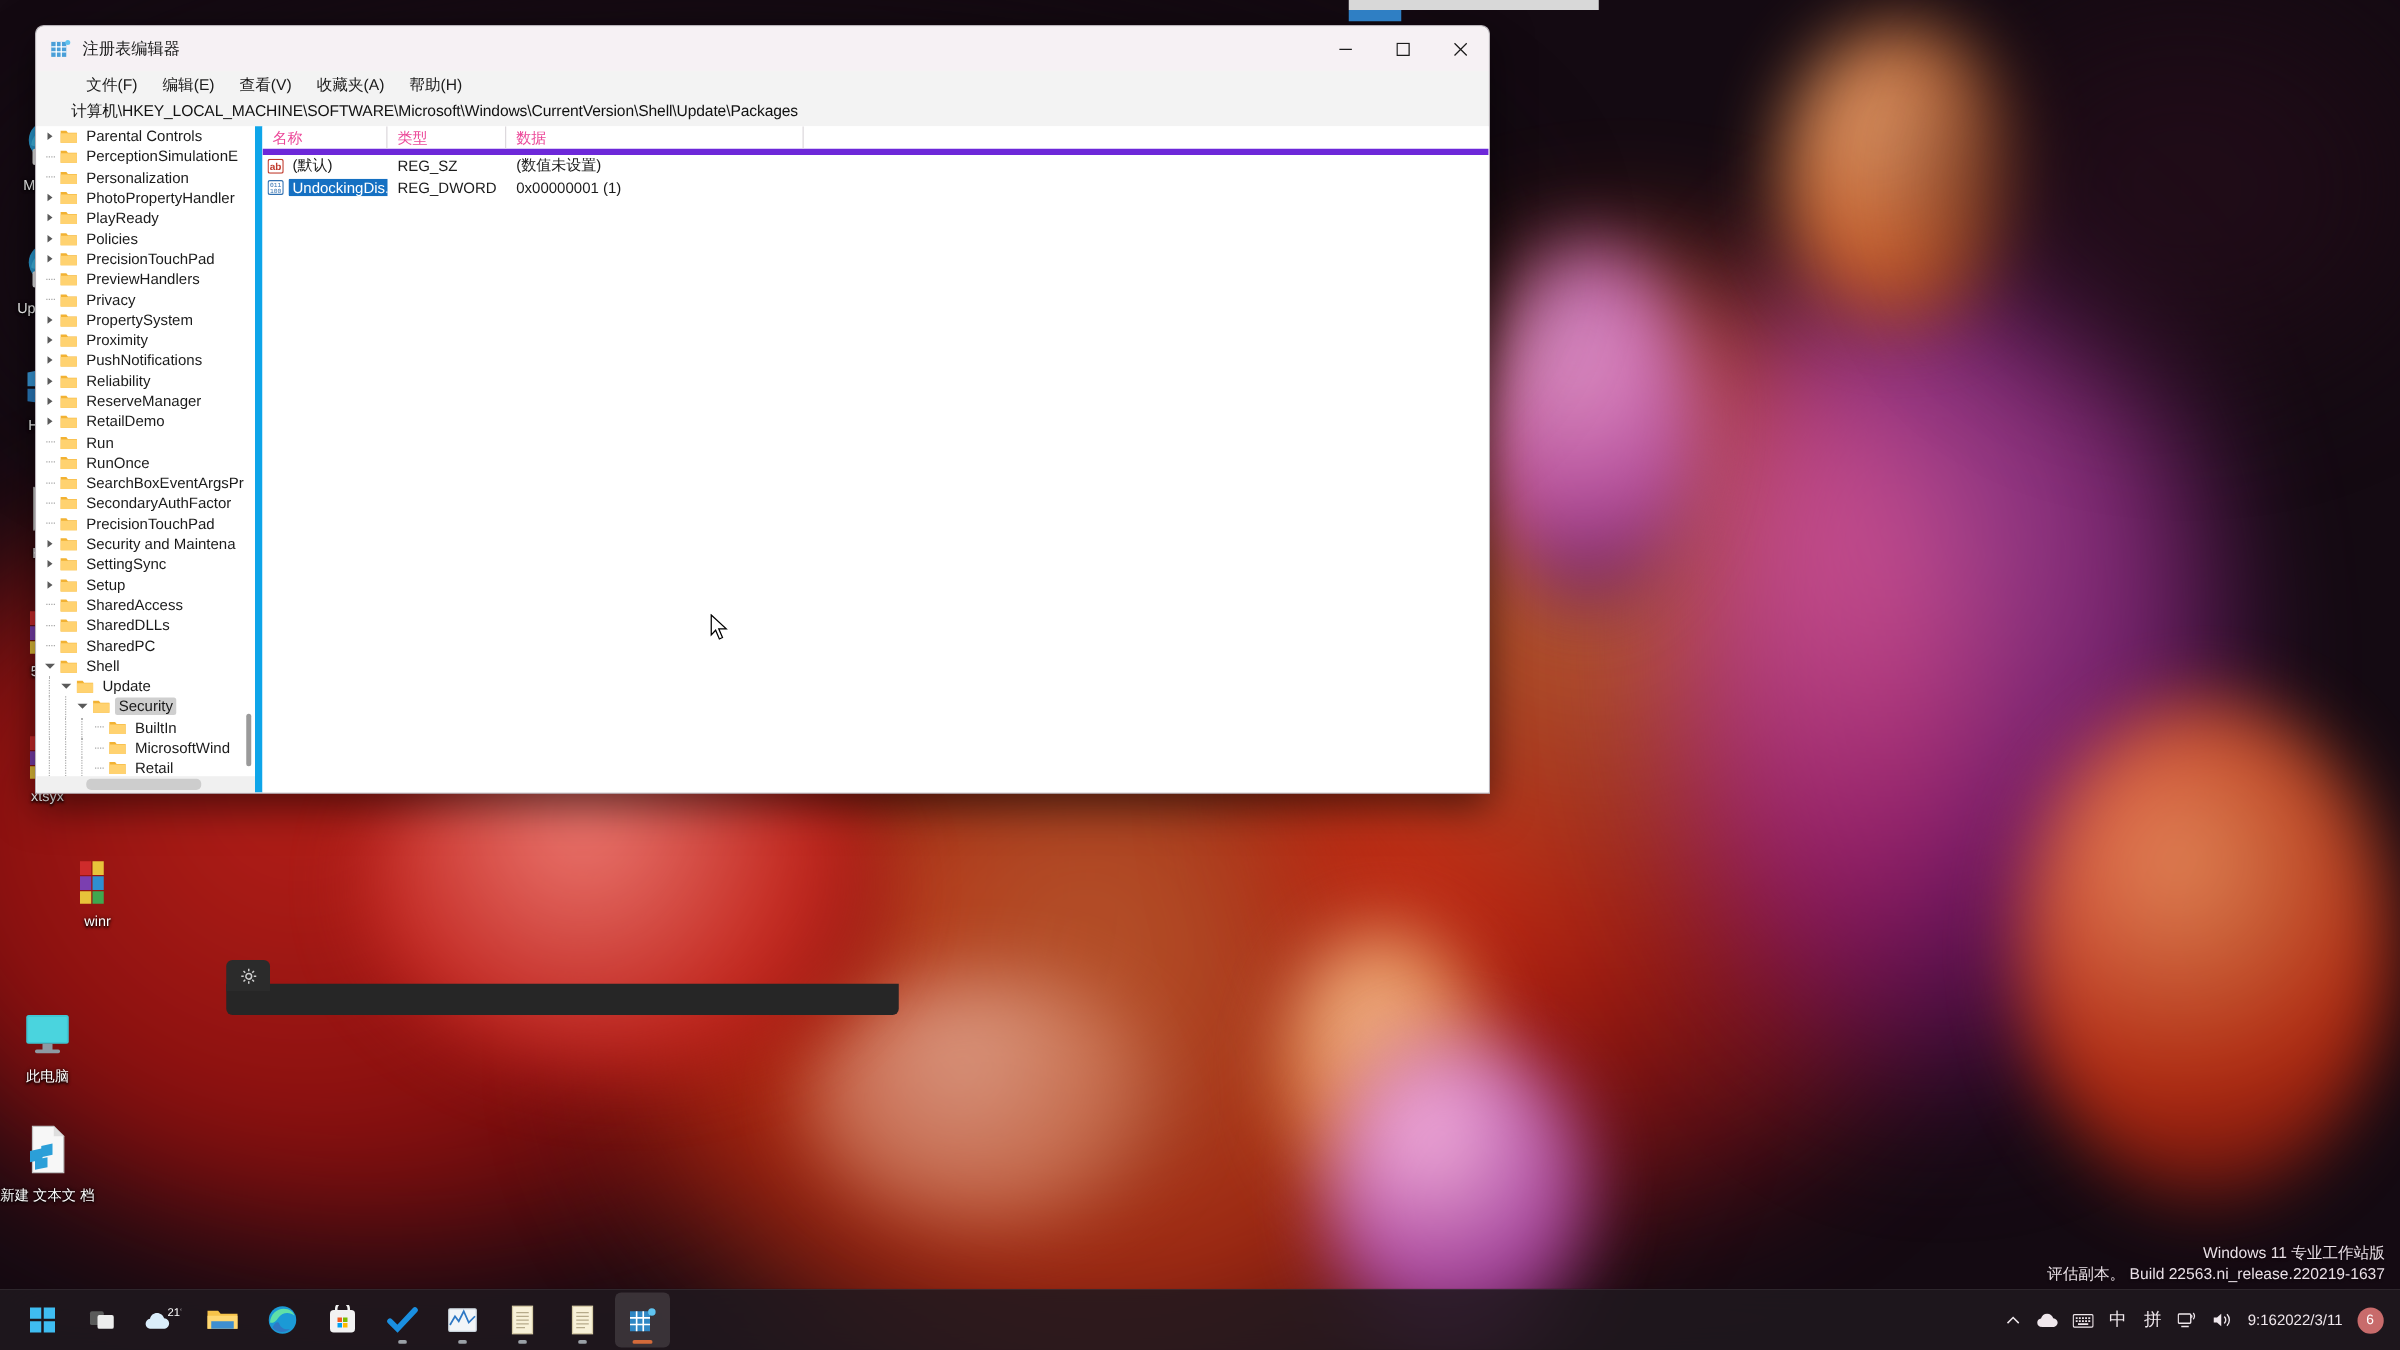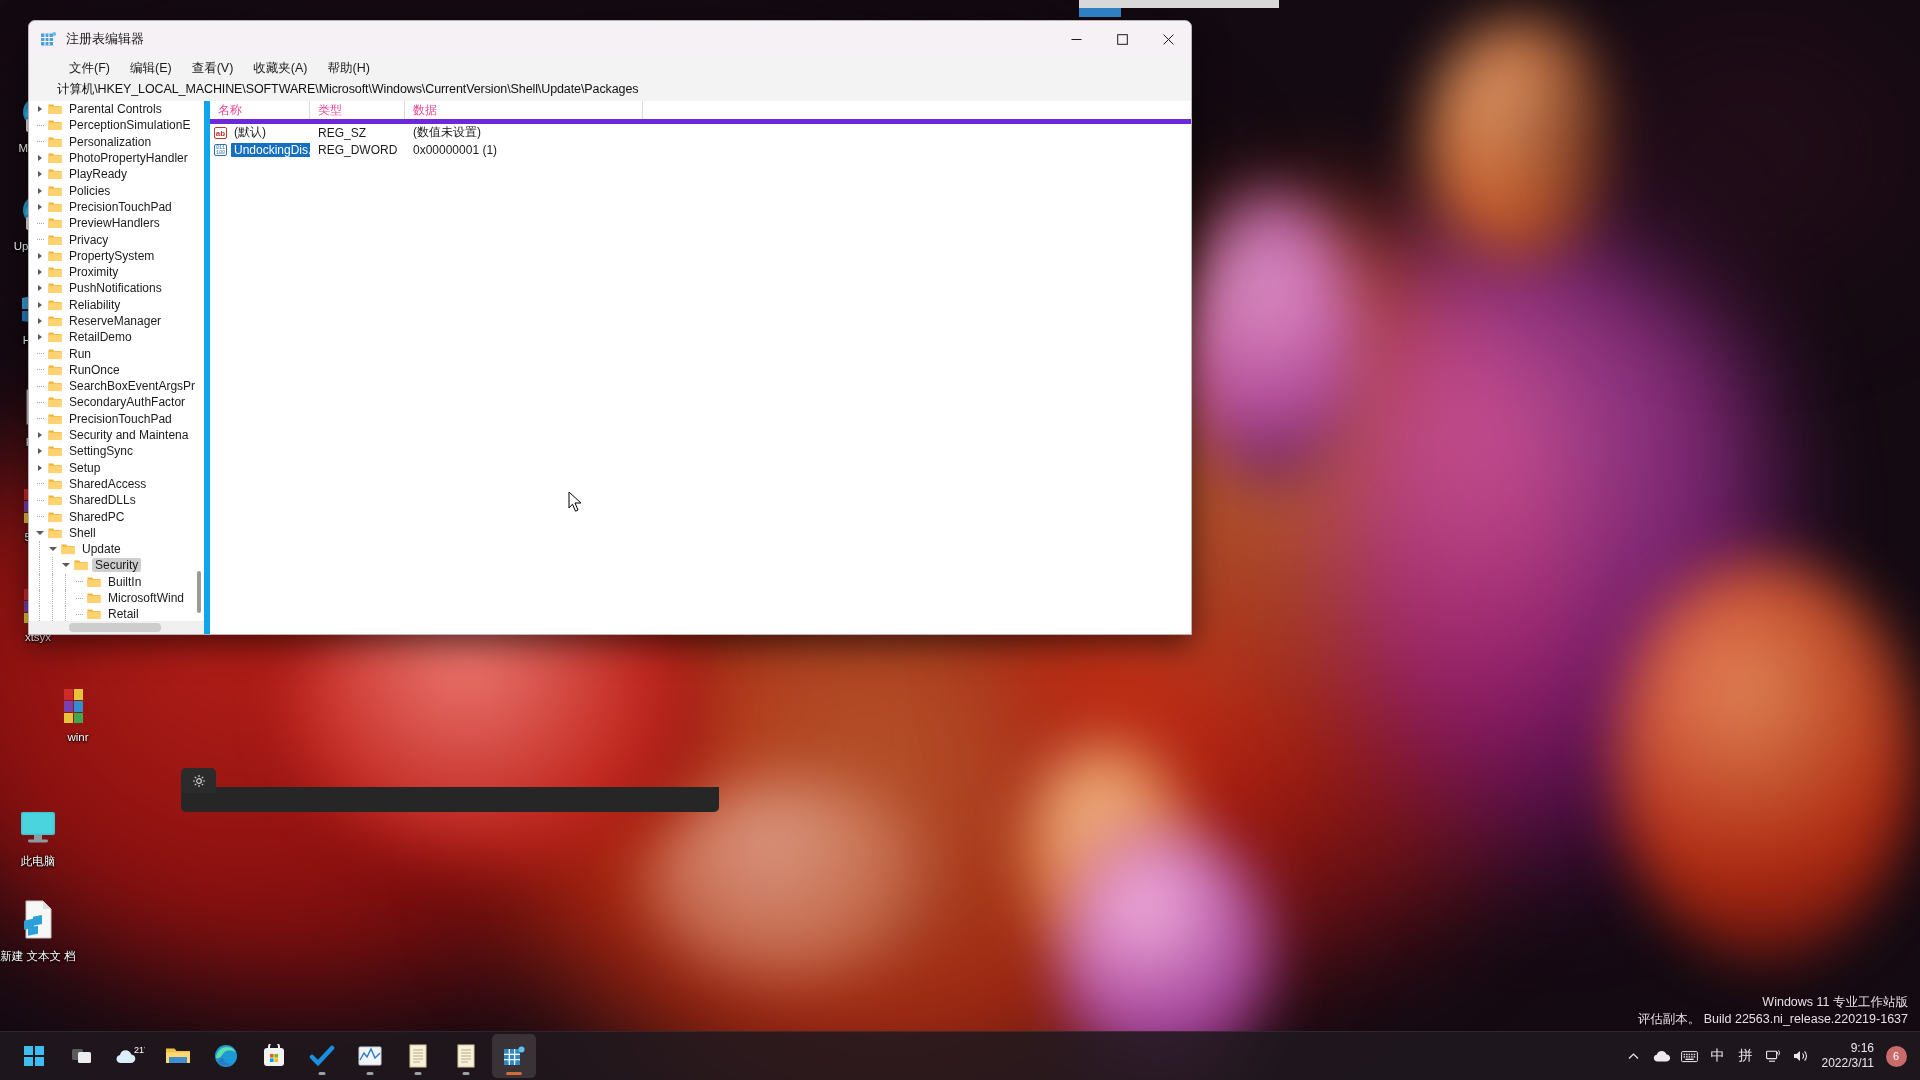--- a/index.html
+++ b/index.html
@@ -107,21 +107,21 @@
     display:flex;align-items:center;justify-content:center;cursor:default;}
   .tbtn.active{background:rgba(255,255,255,.12);}
   .tb-ind{position:absolute;bottom:3px;left:50%;transform:translateX(-50%);
     width:7px;height:3px;border-radius:2px;background:#9aa0a6;}
   .tb-ind.on{width:16px;background:#d36a3a;}
 
   #tray{position:absolute;right:0;height:48px;display:flex;align-items:center;
     color:#efe7ec;font-size:12px;padding-right:10px;}
   .tray-i{width:28px;height:36px;display:flex;align-items:center;justify-content:center;
     border-radius:4px;cursor:default;}
-  #clock{display:flex;flex-direction:column;align-items:flex-end;
+  #clock{display:flex;flex-direction:row;align-items:flex-end;
     line-height:15px;font-size:12px;padding:0 8px 0 6px;cursor:default;}
   #notif-badge{width:21px;height:21px;border-radius:50%;background:#c86b6b;
     color:#fff;font-size:11px;display:flex;align-items:center;justify-content:center;}
   .cursor{position:absolute;left:568px;top:491px;pointer-events:none;}
 </style>
 </head>
 <body>
 
 <div id="wallpaper">
   <div class="blob softer" style="left:-120px;top:380px;width:900px;height:620px;background:radial-gradient(circle at 40% 40%,#ff2b1d,#b7110d 45%,#3b0509 80%);"></div>

